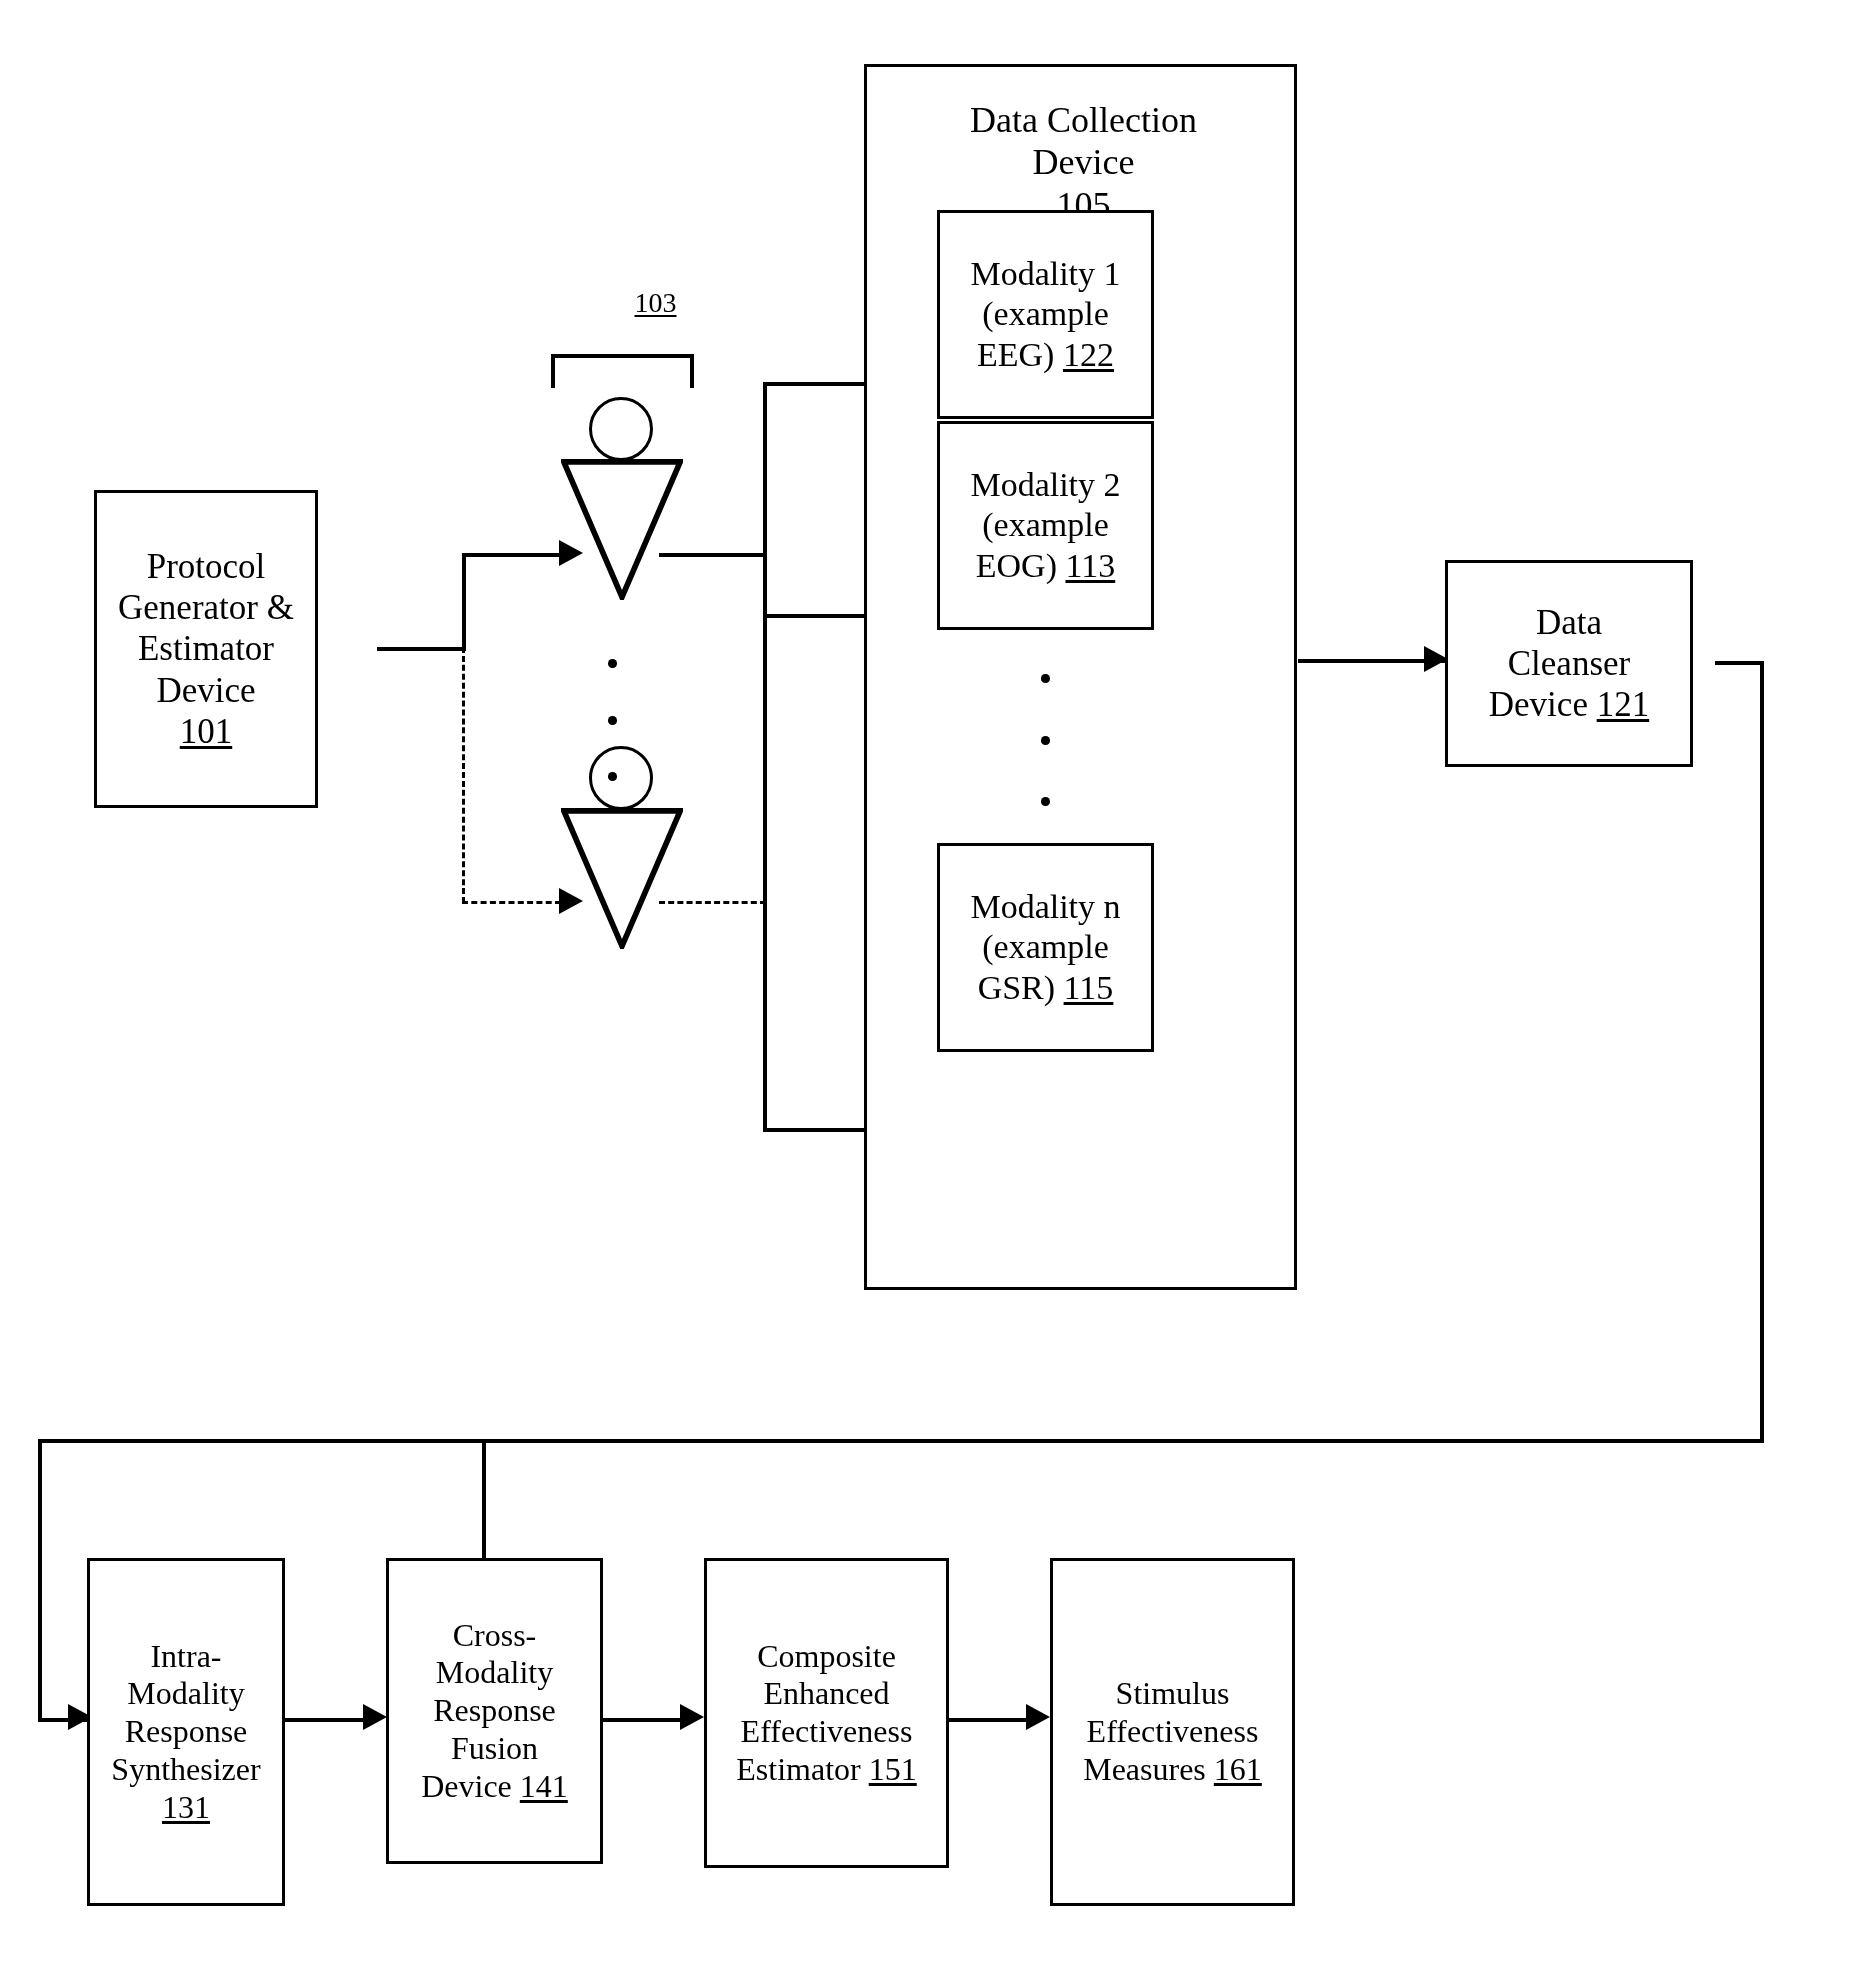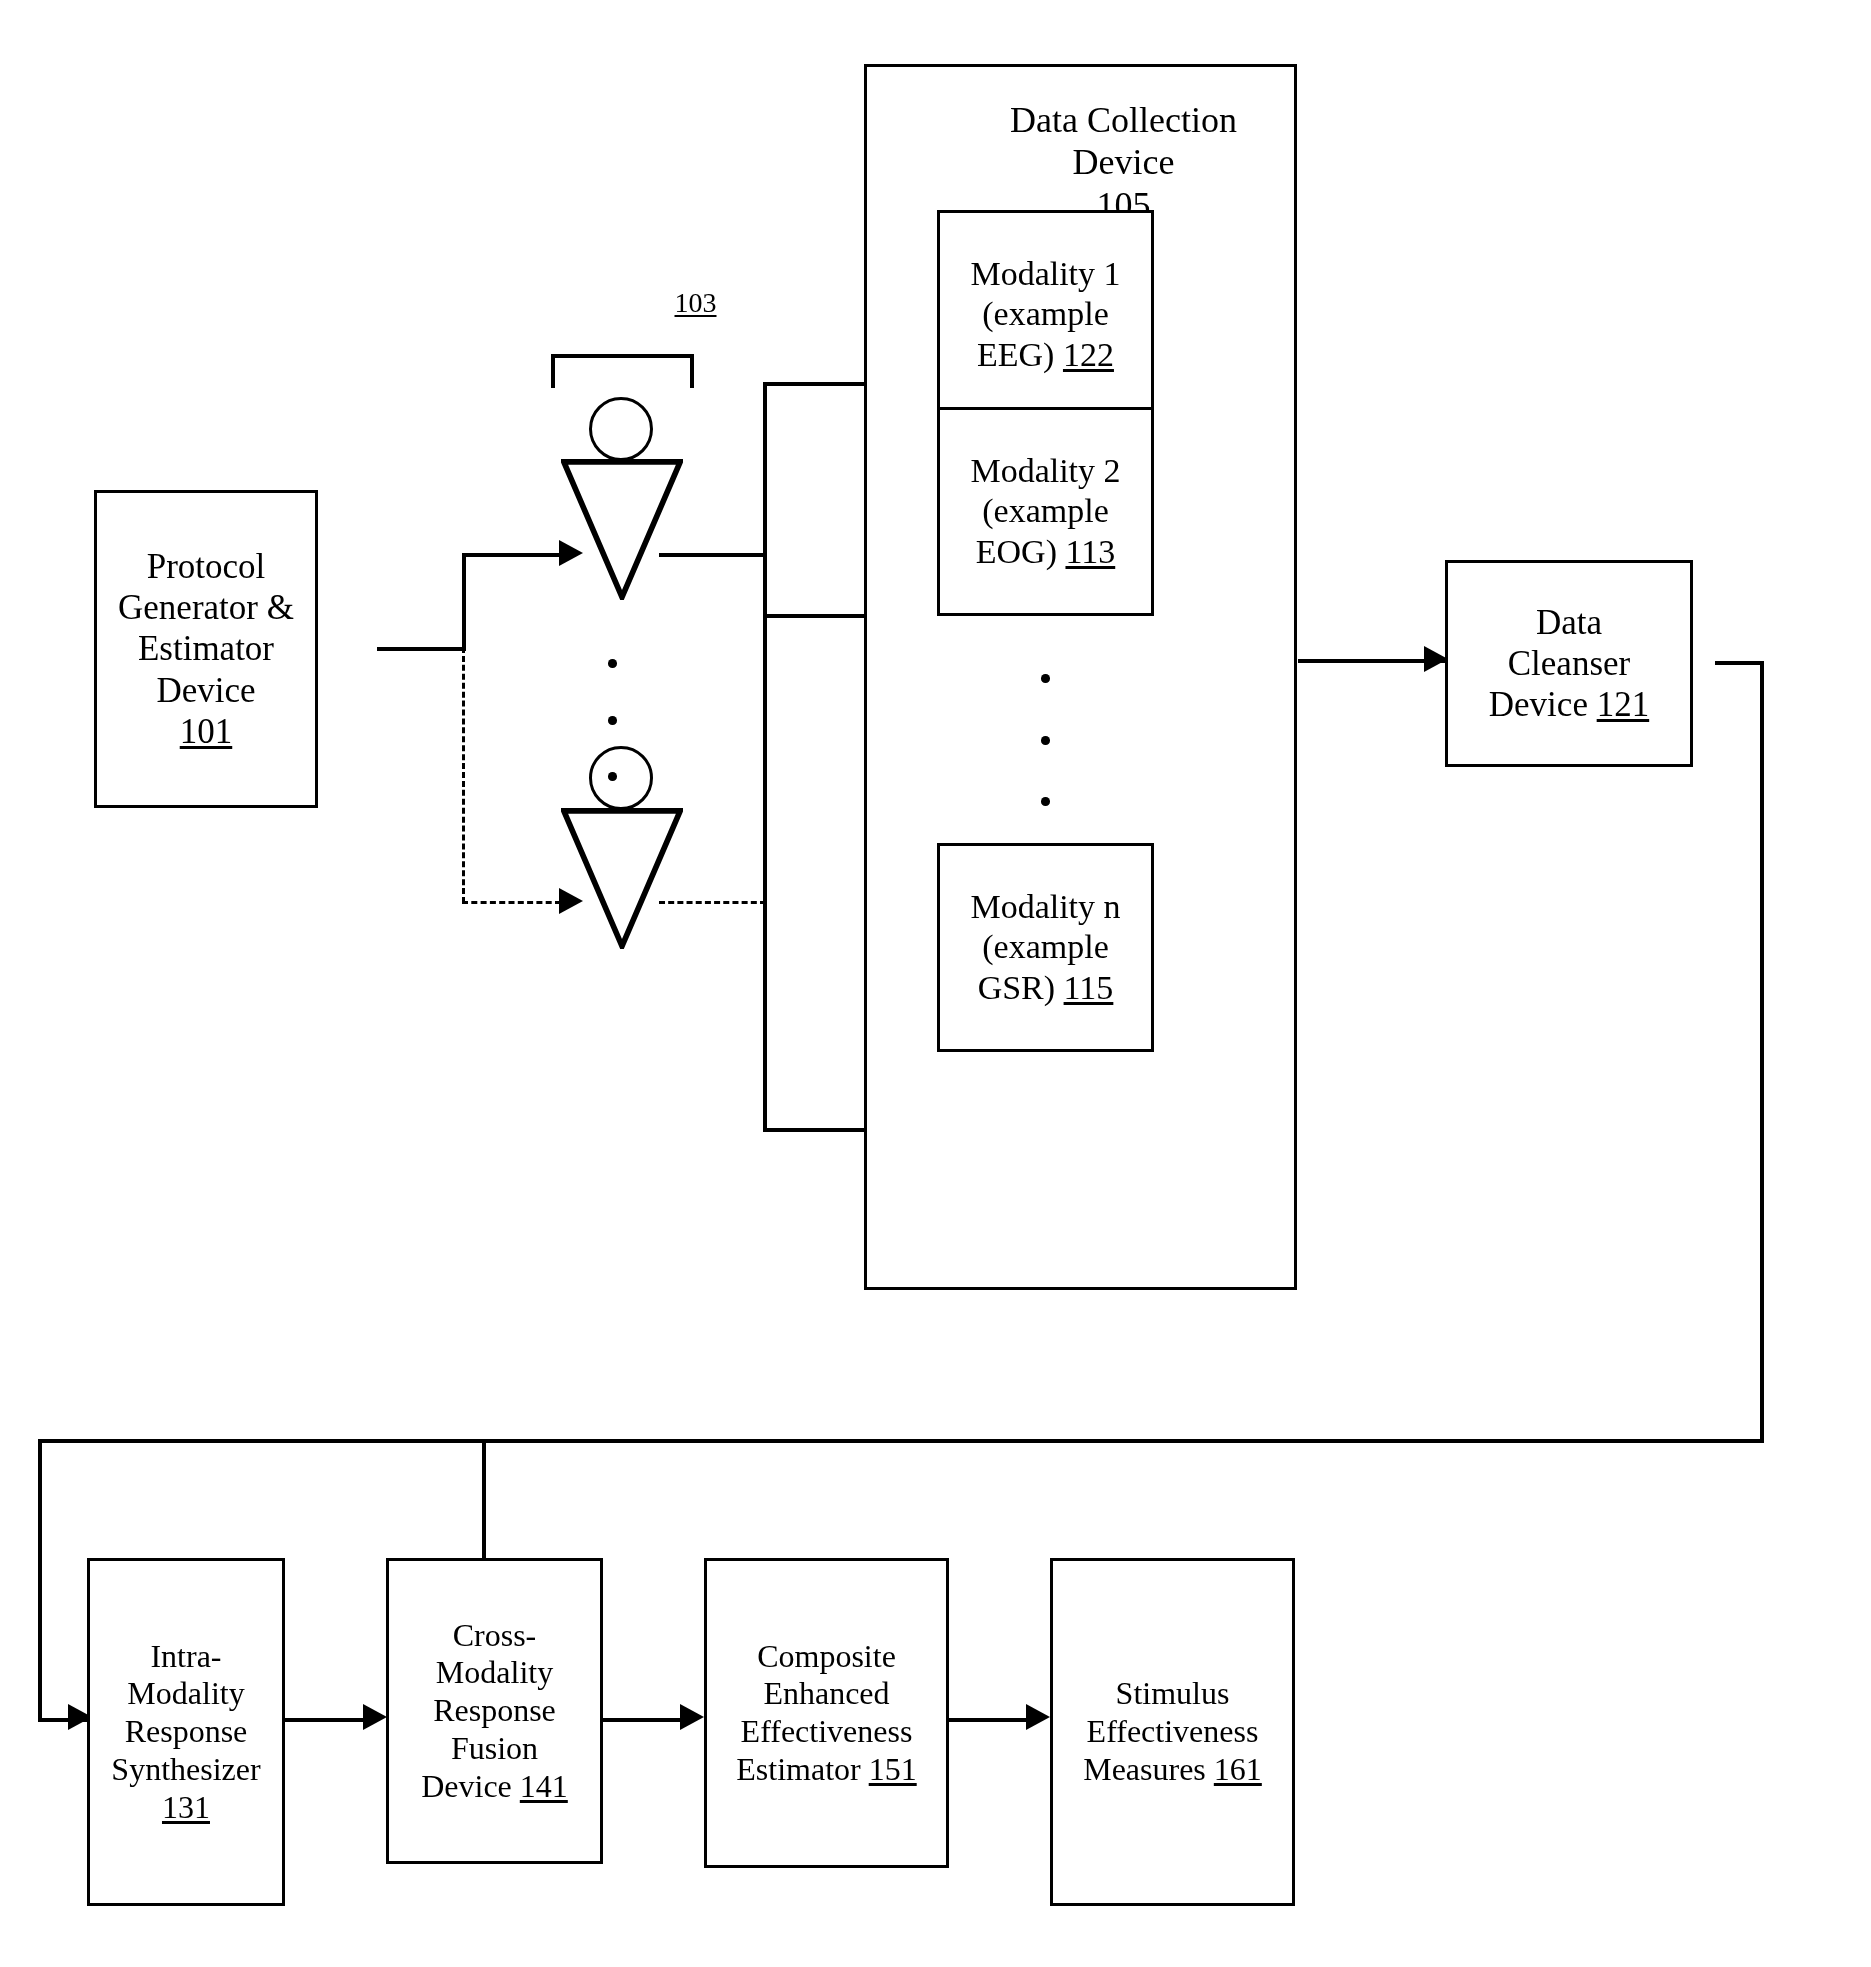--- a/index.html
+++ b/index.html
@@ -5,21 +5,21 @@
 <style>
   html,body{margin:0;padding:0;background:#ffffff;}
   body{font-family:"Liberation Serif","DejaVu Serif",serif;color:#000;}
   #figure{position:relative;width:1872px;height:1967px;background:#fff;overflow:hidden;}
 
   .box{position:absolute;border:3.8px solid #000;background:#fff;
        display:flex;align-items:center;justify-content:center;text-align:center;
        box-sizing:border-box;}
   .box .txt{display:block;line-height:1.18;padding:0 5.6px;}
 
-  .lbl{position:absolute;text-align:center;padding-left:40px;}
+  .lbl{position:absolute;text-align:center;}
 
   
   .hline{position:absolute;background:#000;height:3.8px;}
   .vline{position:absolute;background:#000;width:3.8px;}
 
   .hdash{position:absolute;height:0;border-top:3.8px dashed #000;}
   .vdash{position:absolute;width:0;border-left:3.8px dashed #000;}
 
   .arrowR{position:absolute;width:0;height:0;
           border-top:13px solid transparent;border-bottom:13px solid transparent;
@@ -111,21 +111,21 @@
 
     <div class="box" style="left:70px;top:143px;width:217px;height:209px;font-size:34px;">
       <span class="txt">
         <span>Modality 1</span><br>
         <span>(example</span><br>
         <span>EEG)</span>
         <span class="uline">122</span>
       </span>
     </div>
 
-    <div class="box" style="left:70px;top:340px;width:217px;height:209px;font-size:34px;">
+    <div class="box" style="left:70px;top:354px;width:217px;height:209px;font-size:34px;">
       <span class="txt">
         <span>Modality 2</span><br>
         <span>(example</span><br>
         <span>EOG)</span>
         <span class="uline">113</span>
       </span>
     </div>
 
     <div class="dot" style="left:174px;top:607px;"></div>
     <div class="dot" style="left:174px;top:669px;"></div>

